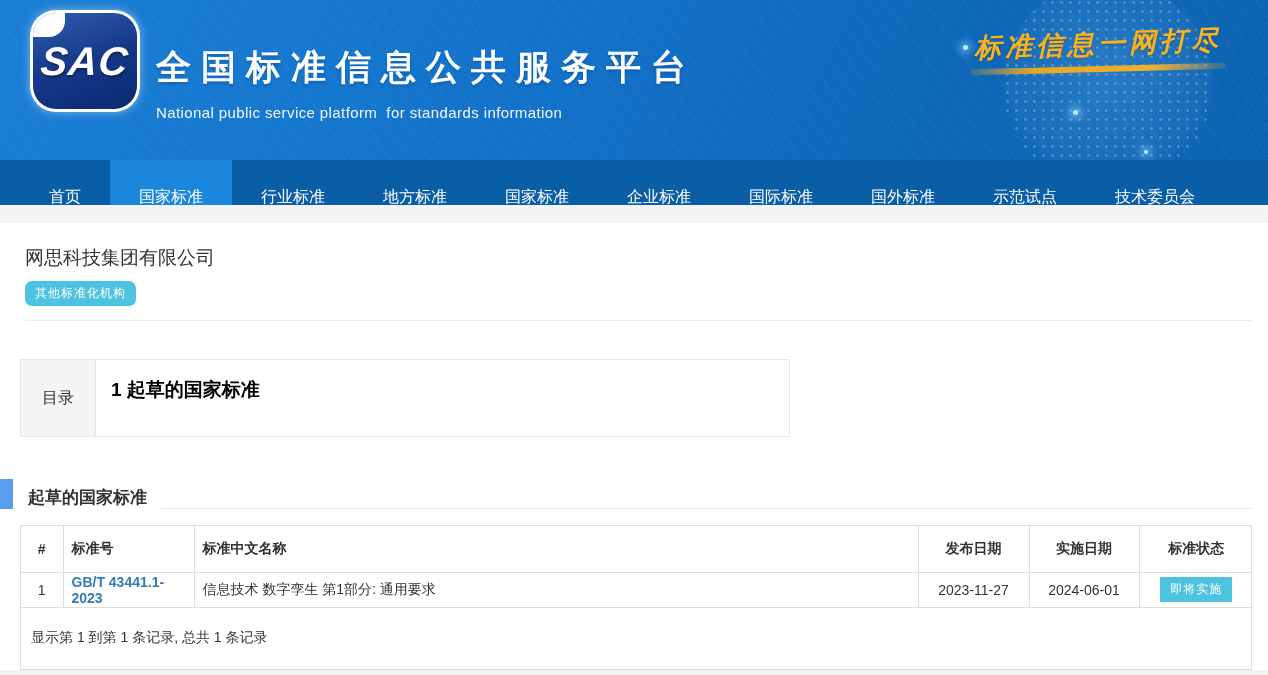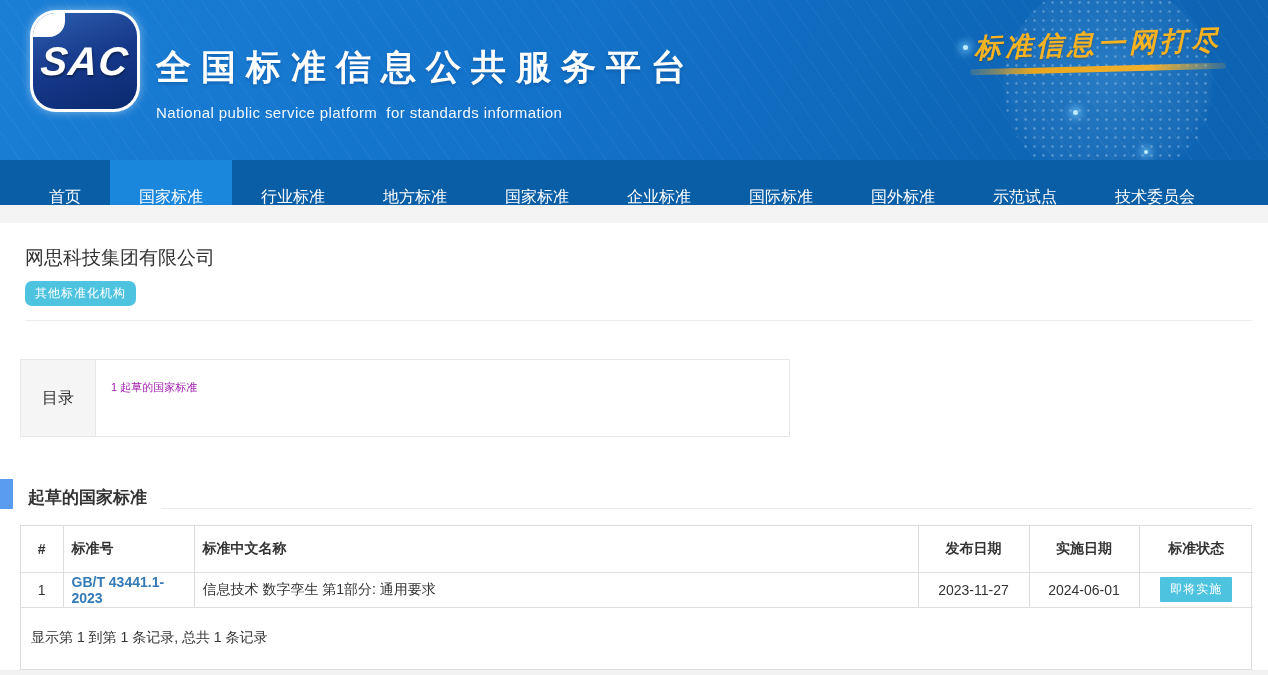--- a/index.html
+++ b/index.html
@@ -92,21 +92,21 @@
   .toc-box{
     margin:38px 0 0 20px; width:770px; height:78px;
     border:1px solid #e7e7e7; display:flex;
   }
   .toc-th{
     width:75px; background:#f5f5f5; border-right:1px solid #e7e7e7;
     display:flex; align-items:center; justify-content:center;
     font-size:16px; color:#333;
   }
   .toc-td{ flex:1; padding:17px 15px; }
-  .toc-link{ font-size:11px; color:#a21caf; text-decoration:none; cursor:pointer; }
+  .toc-link{ font-size:19px; color:#000000; text-decoration:none; cursor:pointer;font-weight:bold; }
 
   .section-header{
     position:relative; margin-top:42px; display:flex; align-items:flex-end;
   }
   .section-marker{ width:13px; height:30px; background:#5a9cf0; }
   .section-title{ margin-left:15px; font-size:17px; font-weight:bold; color:#333; white-space:nowrap; }
   .section-rule{ flex:1; border-top:1px solid #e8e8e8; margin:0 16px 0 14px; }
 
   .table-wrap{
     margin:16px 16px 0 20px; width:1232px; border:1px solid #ddd;

